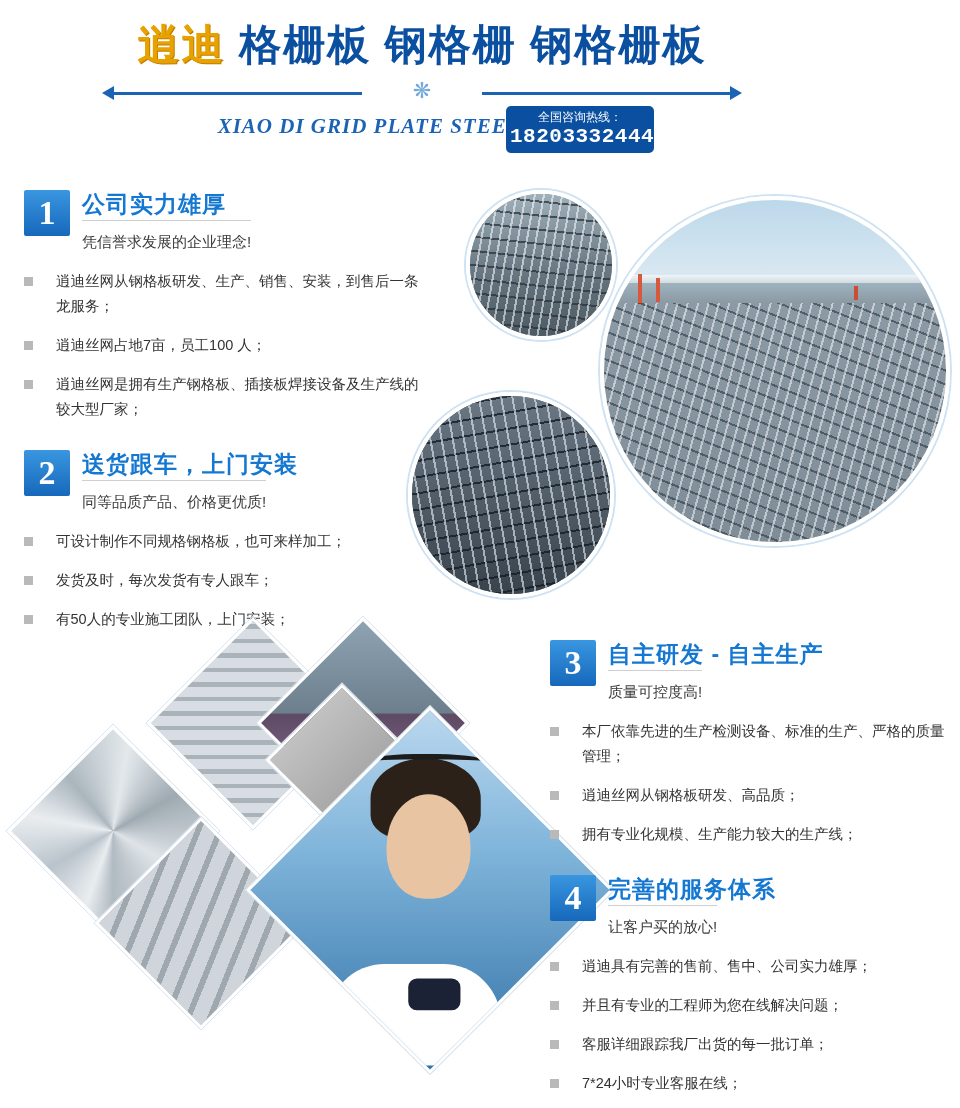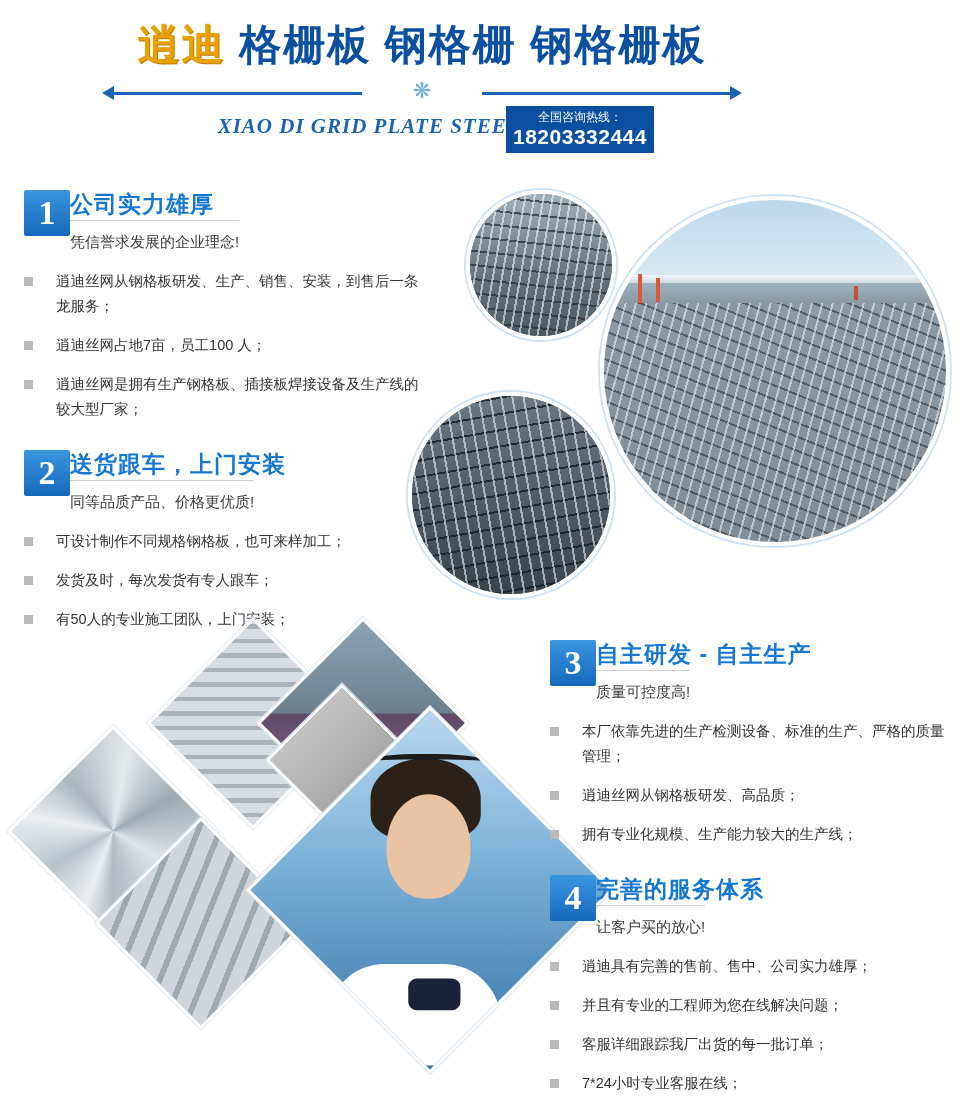--- a/index.html
+++ b/index.html
@@ -92,53 +92,53 @@
     letter-spacing: 1px;
   }
   .hotline-box {
     position: absolute;
     right: 190px;
     top: -8px;
     width: 148px;
     background: #0b4fa0;
     color: #fff;
     padding: 3px 4px 5px 4px;
-    border-radius: 0;
+    border-radius: 5px;
   }
   .hotline-label {
     font-size: 12px;
     line-height: 16px;
   }
   .hotline-number {
     font-size: 21px;
     font-weight: bold;
     line-height: 23px;
     letter-spacing: 0.5px;
-    font-family: Liberation Sans, sans-serif;
+    font-family: Liberation Mono, monospace;
   }
 
   
   .block { position: absolute; }
   .sec-head { display: flex; align-items: flex-start; }
   .num-badge {
     width: 46px;
     height: 46px;
     background: #1f7fd4;
     background: linear-gradient(180deg,#3a96e0 0%, #1668bb 100%);
     color: #ffffff;
     font-size: 34px;
     font-weight: bold;
     font-family: "Liberation Serif", serif;
     display: flex;
     align-items: center;
     justify-content: center;
     border-radius: 2px;
     flex: 0 0 auto;
   }
-  .sec-titles { padding-top: 1px; }
+  .sec-titles { margin-left: 12px; padding-top: 1px; }
   .sec-title {
     color: #1477d2;
     font-size: 23px;
     font-weight: bold;
     line-height: 26px;
     letter-spacing: 1px;
   }
   .sec-sub {
     color: #3b3b3b;
     font-size: 15px;

